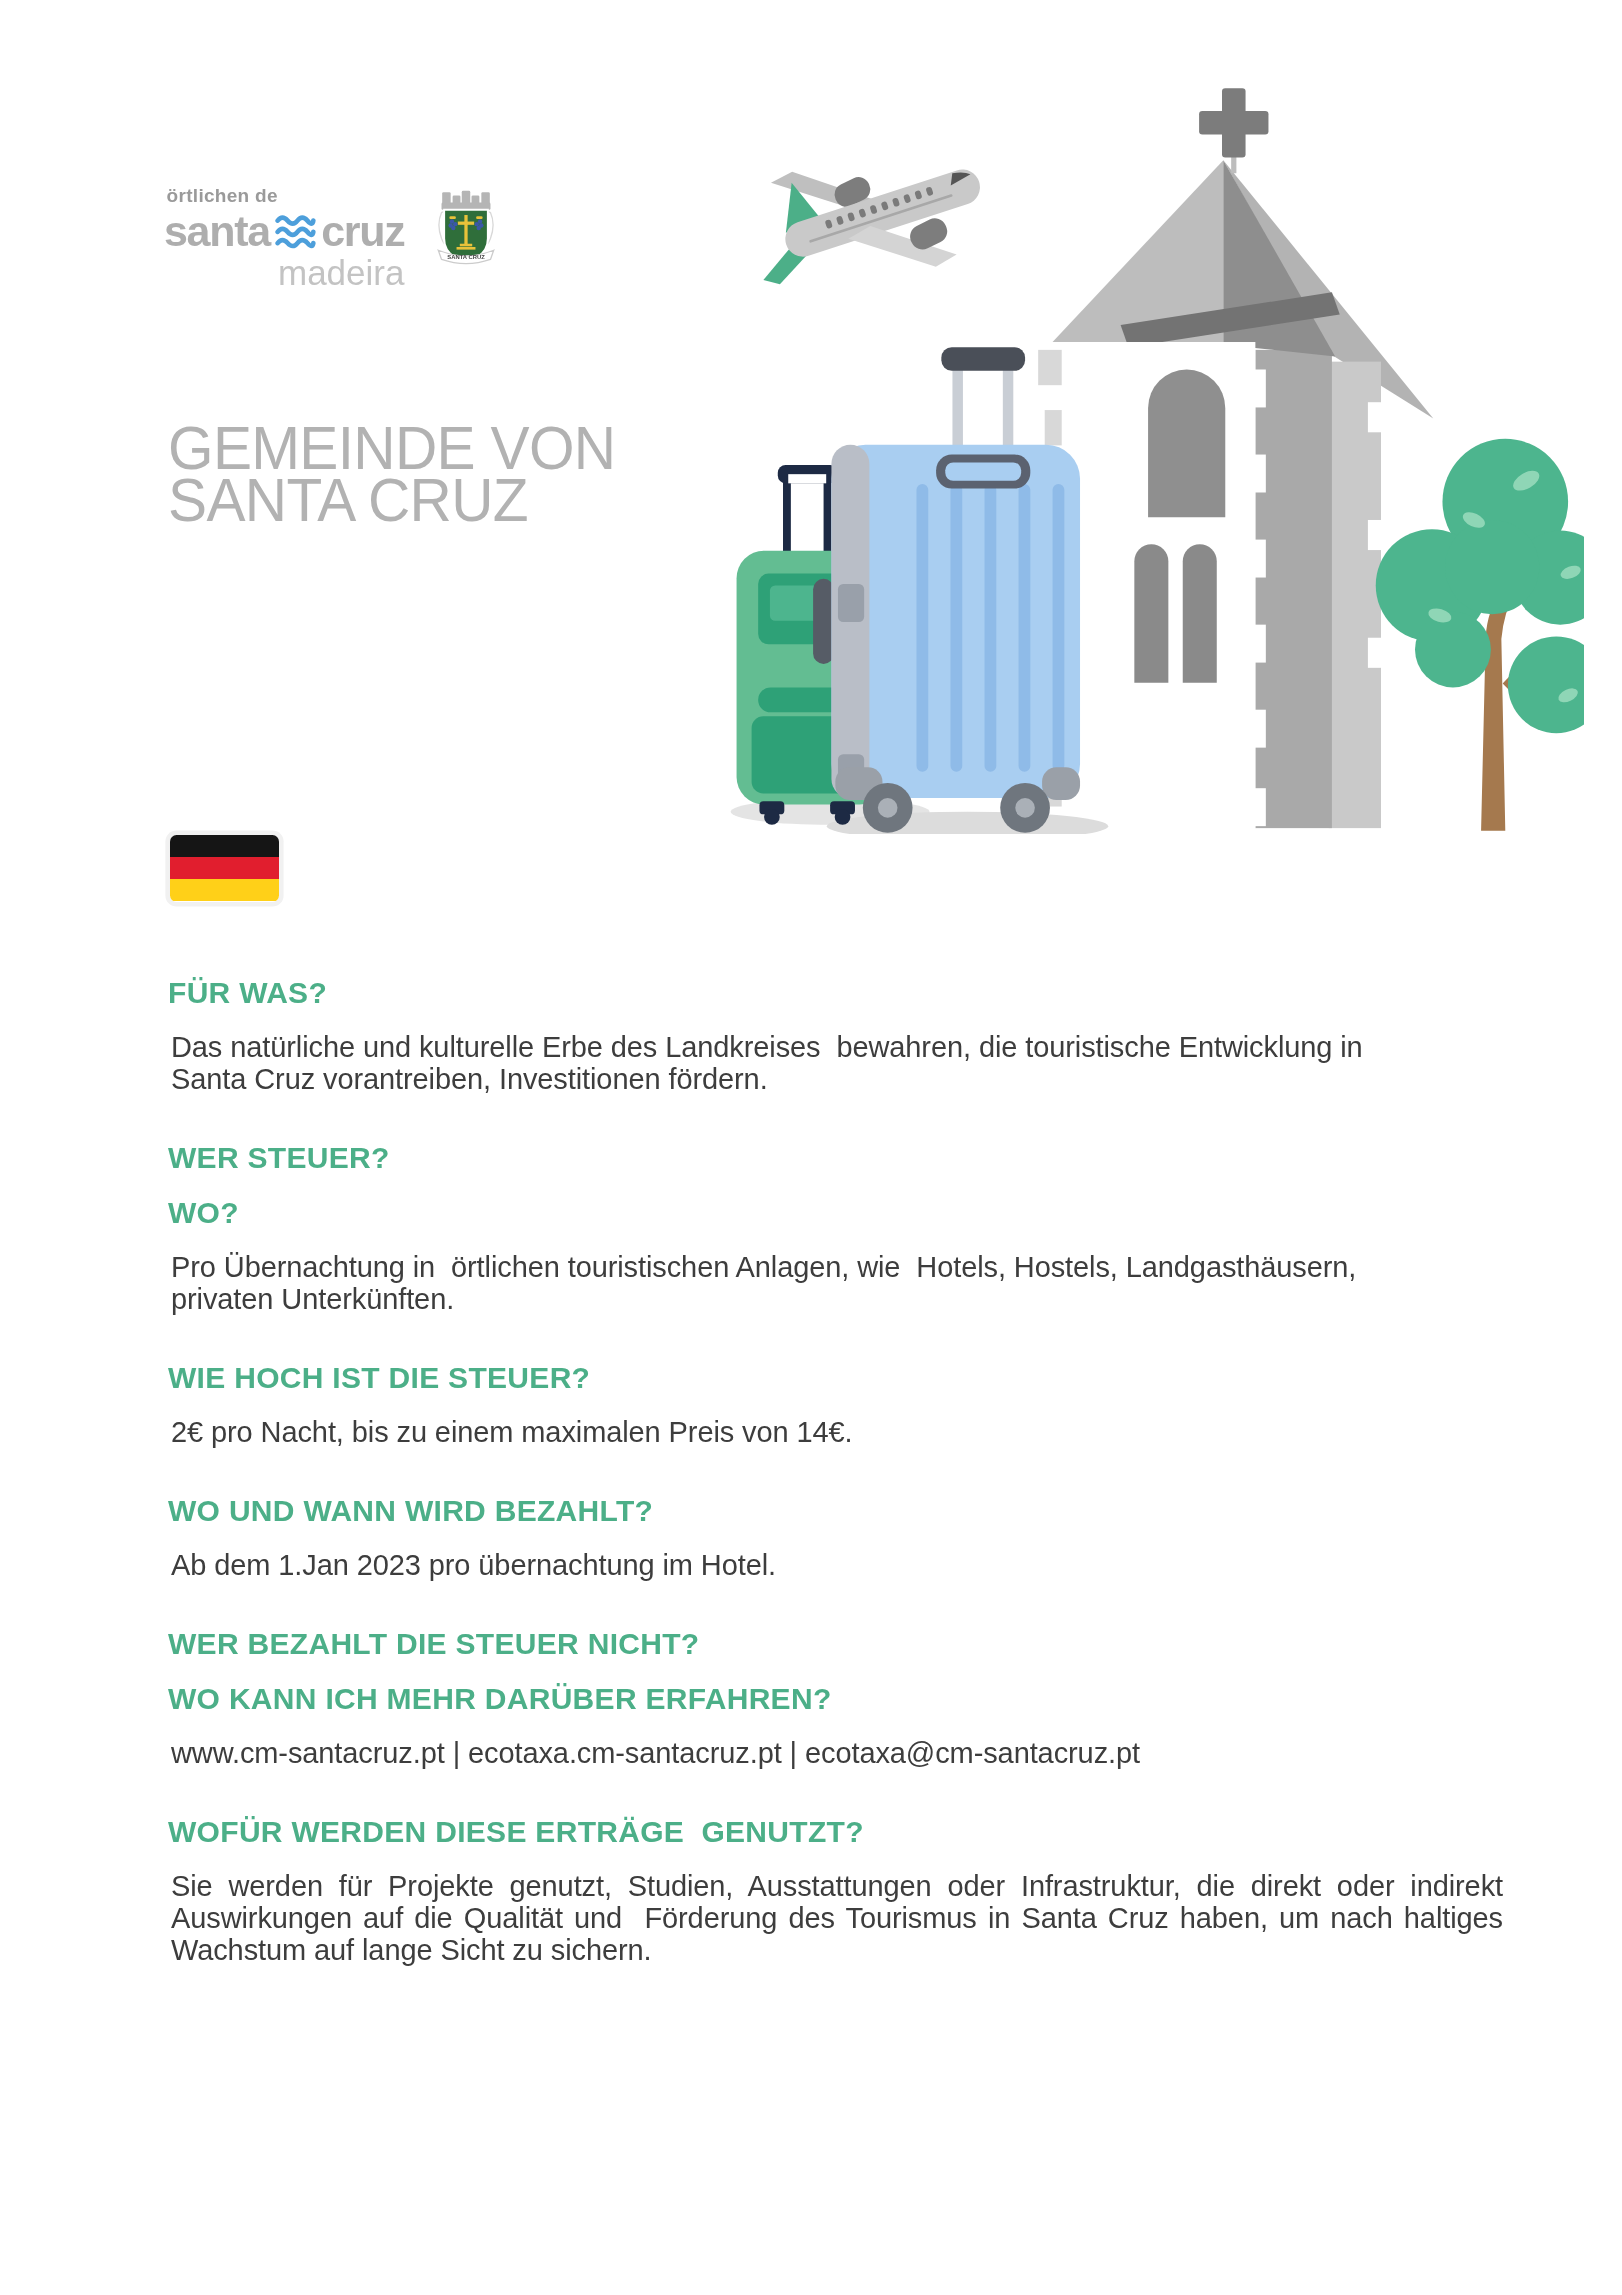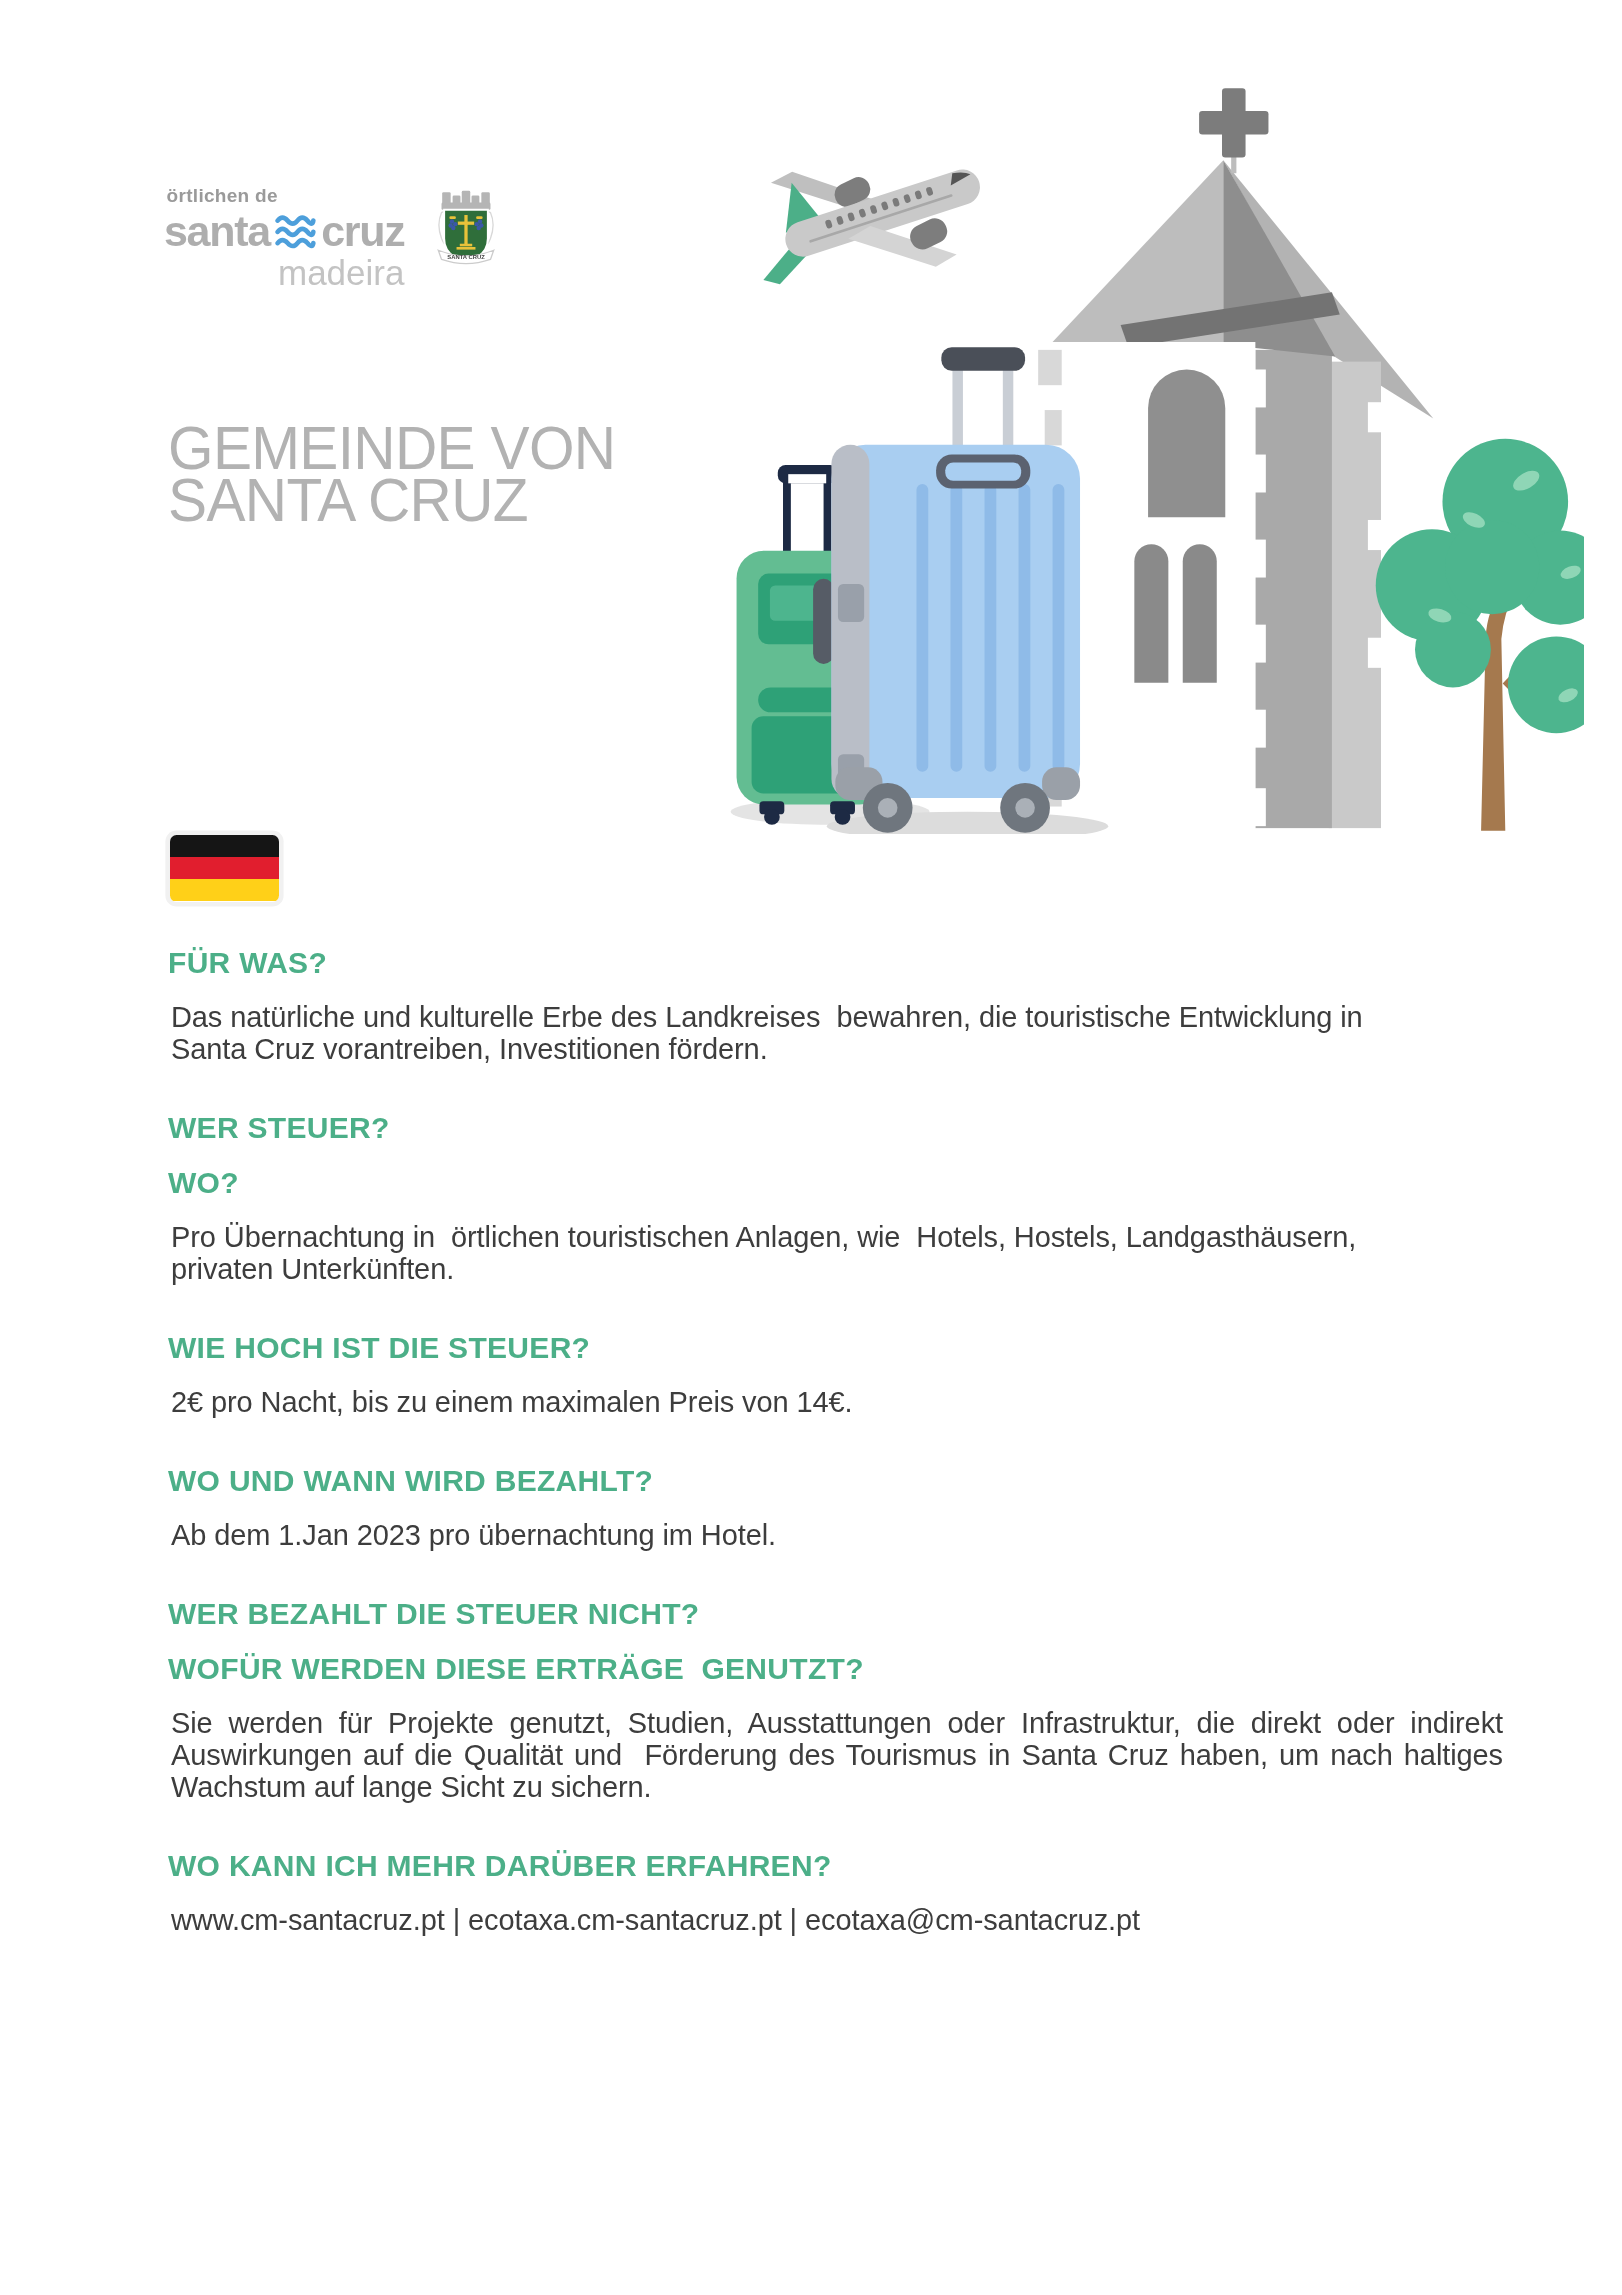--- a/index.html
+++ b/index.html
@@ -19,21 +19,21 @@
   .titles{position:absolute;left:168px;top:422px;}
   .title-gray{font-size:61px;font-weight:400;color:var(--title-gray,#b2b2b2);line-height:52px;letter-spacing:-0.7px;transform:scaleX(.96);transform-origin:0 0;}
   .title-green{margin-top:38px;font-size:69px;font-weight:bold;color:var(--accent-green,#4caf88);line-height:60px;letter-spacing:0.7px;}
   
   .flag{position:absolute;left:170px;top:835px;width:109px;height:67px;border-radius:6.5px;overflow:hidden;box-shadow:0 0 0 4.6px #f1f1f1;}
   .flag div{height:22px;}
   .flag .f-black{background:var(--flag-black,#151515);}
   .flag .f-red{background:var(--flag-red,#e11e2e);}
   .flag .f-gold{background:var(--flag-gold,#ffd018);}
   
-  .content{position:absolute;left:168px;top:946px;width:1335px;}
+  .content{position:absolute;left:168px;top:976px;width:1335px;}
   .qa h3{font-size:30px;font-weight:bold;color:var(--accent-green,#4caf88);letter-spacing:0.3px;margin:0 0 22px 0;white-space:pre-wrap;line-height:33px;}
   .qa p{font-size:29px;font-weight:400;color:var(--body-text,#3d3d3d);line-height:32px;letter-spacing:-0.1px;margin:0 0 46px 3px;white-space:pre-wrap;}
   .qa p.justify{text-align:justify;}
   .qa:last-child p{margin-bottom:0;}
   
   .illustration{position:absolute;left:720px;top:62px;width:864px;height:772px;}
 </style>
 </head>
 <body>
 
@@ -277,24 +277,24 @@
     <section class="qa">
       <h3>WO UND WANN WIRD BEZAHLT?</h3>
       <p>Ab dem 1.Jan 2023 pro übernachtung im Hotel.</p>
     </section>
 
     <section class="qa">
       <h3>WER BEZAHLT DIE STEUER NICHT?</h3>
     </section>
 
     <section class="qa">
+      <h3>WO KANN ICH MEHR DARÜBER ERFAHREN?</h3>
+      <p>www.cm-santacruz.pt | ecotaxa.cm-santacruz.pt | ecotaxa@cm-santacruz.pt</p>
+    </section>
+
+    <section class="qa">
       <h3>WOFÜR WERDEN DIESE ERTRÄGE  GENUTZT?</h3>
       <p class="justify">Sie werden für Projekte genutzt, Studien, Ausstattungen oder Infrastruktur, die direkt oder indirekt Auswirkungen auf die Qualität und  Förderung des Tourismus in Santa Cruz haben, um nach haltiges Wachstum auf lange Sicht zu sichern.</p>
     </section>
-
-    <section class="qa">
-      <h3>WO KANN ICH MEHR DARÜBER ERFAHREN?</h3>
-      <p>www.cm-santacruz.pt | ecotaxa.cm-santacruz.pt | ecotaxa@cm-santacruz.pt</p>
-    </section>
   </div>
 
 </div>
 
 
 </body></html>

